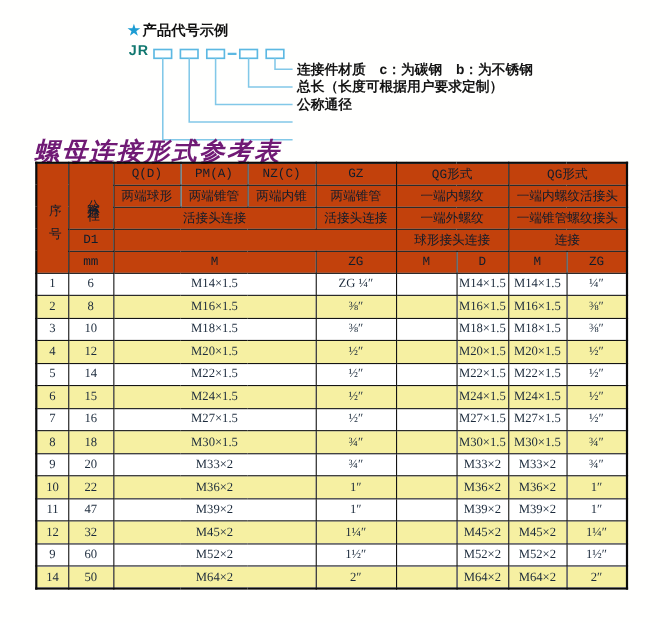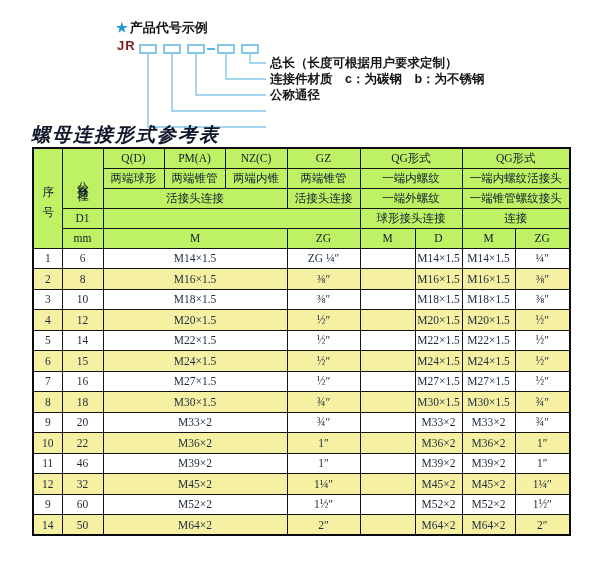--- a/index.html
+++ b/index.html
@@ -9,49 +9,49 @@
     width: 600px; height: 566px;
     background: #fffffe;
     font-family: "Liberation Sans", sans-serif;
     overflow: hidden;
   }
 
   
   .diagram-svg { position: absolute; left: 0; top: 0; width: 600px; height: 145px; }
   .star-line { position: absolute; left: 116px; top: 19px; font-size: 13px; font-weight: bold; color: #111; white-space: nowrap; }
   .star-line .star { color: #1d9cd3; margin-right: 2px; }
-  .jr-text { position: absolute; left: 117px; top: 38px; font-size: 13px; font-weight: bold; color: #7f1d1d; letter-spacing: 1px; }
+  .jr-text { position: absolute; left: 117px; top: 38px; font-size: 13px; font-weight: bold; color: #0f766e; letter-spacing: 1px; }
   .code-labels { position: absolute; left: 270px; top: 55px; }
   .code-labels .lbl { height: 16px; line-height: 16px; font-size: 12.5px; font-weight: bold; color: #151515; white-space: nowrap; }
 
   
   .table-title {
     position: absolute; left: 31px; top: 122px;
     font-family: Liberation Sans, sans-serif;
     font-style: italic; font-weight: bold;
-    font-size: 19px; color: #0f172a; letter-spacing: 2px;
+    font-size: 23px; color: #701a75; letter-spacing: 2px;
     white-space: nowrap;
   }
 
   
   .ref-table {
     position: absolute; left: 32px; top: 147px;
     border-collapse: collapse; table-layout: fixed;
     width: 537px;
     border: 2px solid #0b0b0b;
   }
   .ref-table th, .ref-table td {
     border: 1px solid #141414;
     text-align: center; vertical-align: middle;
     padding: 0; overflow: hidden;
   }
   .ref-table th {
-    background: #bef264;
+    background: #c2410c;
     font-weight: normal;
-    font-family: Liberation Serif, serif;
+    font-family: Liberation Mono, monospace;
     font-size: 11.5px; color: #0e1c2c;
     height: 20px;
     margin-top: 25px;
   }
   .ref-table td {
     background: #ffffff;
     font-family: "Liberation Serif", serif;
     font-size: 11.5px; color: #1c2b3c;
     height: 20.5px;
   }
@@ -88,22 +88,22 @@
       <polyline points="148,53 148,127 266,127"></polyline>
     </g>
   </svg>
 
   <div class="star-line">
     <span class="star">★</span><span>产品代号示例</span>
   </div>
   <div class="jr-text">JR</div>
 
   <div class="code-labels">
+    <div class="lbl">连接件材质　c：为碳钢　b：为不锈钢</div>
     <div class="lbl">总长（长度可根据用户要求定制）</div>
-    <div class="lbl">连接件材质　c：为碳钢　b：为不锈钢</div>
     <div class="lbl">公称通径</div>
   </div>
 
   <div class="table-title">螺母连接形式参考表</div>
 
   <table class="ref-table">
     <colgroup>
       <col style="width:29px">
         <col style="width:41px">
       <col style="width:61px">
@@ -256,21 +256,21 @@
           <td>22</td>
           <td colspan="3">M36×2</td>
           <td>1″</td>
           <td></td>
           <td>M36×2</td>
           <td>M36×2</td>
           <td>1″</td>
         </tr>
         <tr>
           <td>11</td>
-          <td>46</td>
+          <td>47</td>
           <td colspan="3">M39×2</td>
           <td>1″</td>
           <td></td>
           <td>M39×2</td>
           <td>M39×2</td>
           <td>1″</td>
         </tr>
         <tr class="alt">
           <td>12</td>
           <td>32</td>

